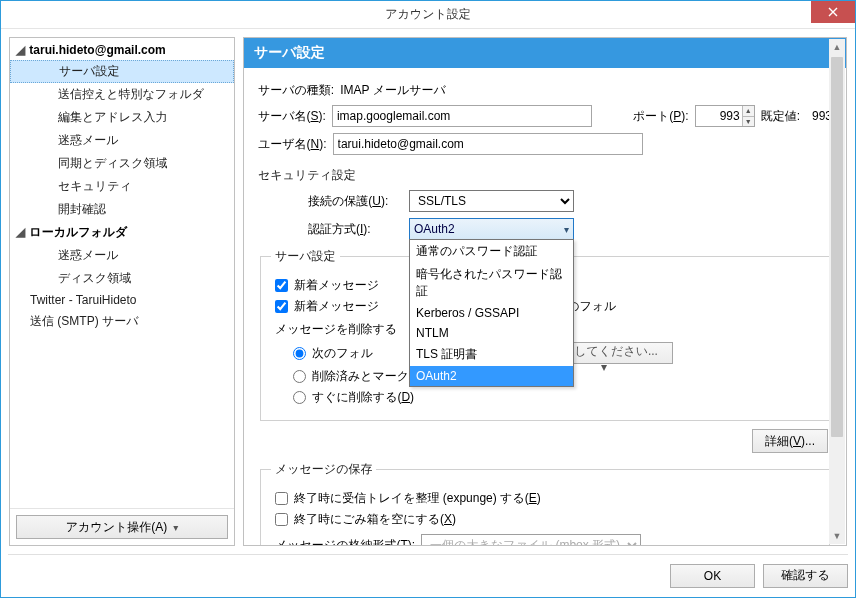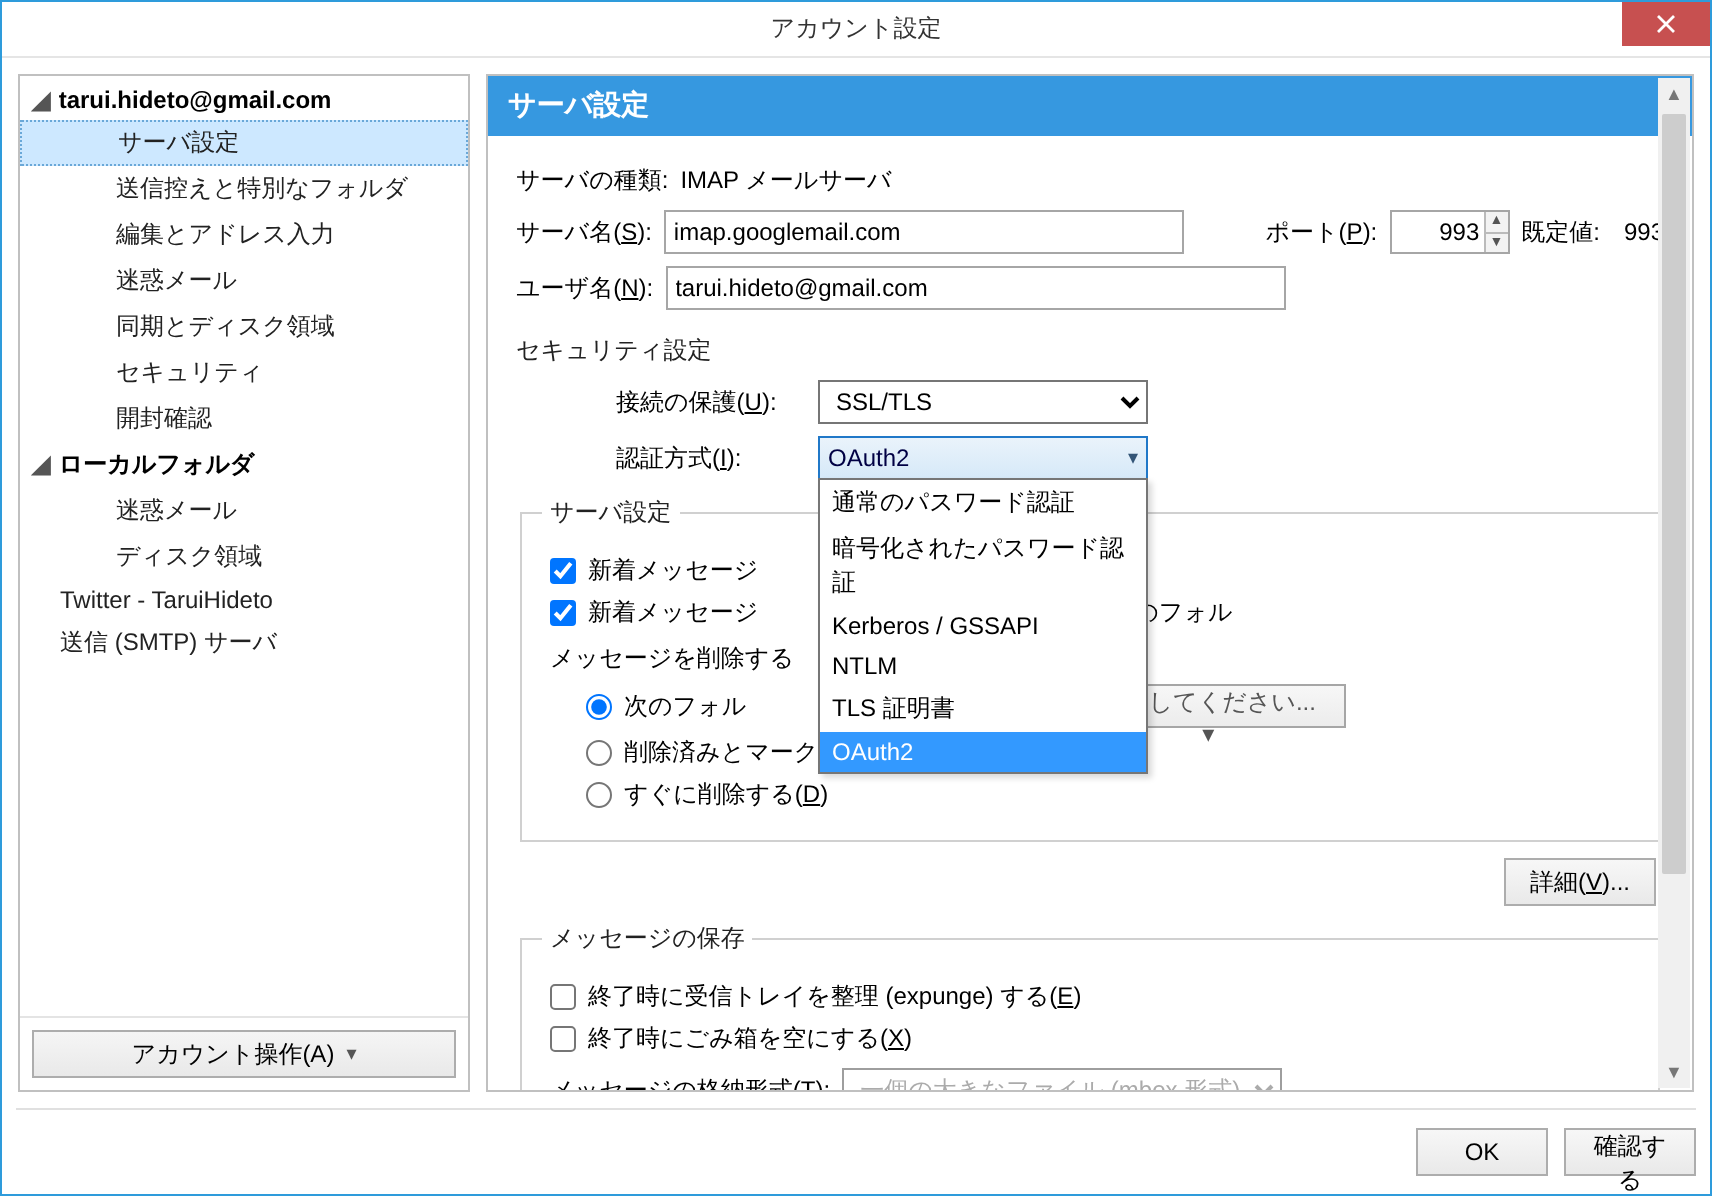--- a/index.html
+++ b/index.html
@@ -35,21 +35,21 @@
 fieldset.sub { border:1px solid #d0d0d0; margin: 8px 2px 4px 2px; padding: 8px 10px 10px 10px;}
 fieldset.sub legend { padding: 0 4px; color:#222;}
 select.sel { border:1px solid #767676; height:22px; width:165px; background:#fff; padding-left:4px;}
 .chk-row { display:flex; align-items:center; gap:6px; margin:4px 0 4px 4px;}
 .chk-row input[type=checkbox]{ width:13px; height:13px;}
 .radio-row { display:flex; align-items:center; gap:6px; margin:4px 0 4px 22px;}
 .radio-row input[type=radio]{ width:13px; height:13px;}
 .btn { border:1px solid #adadad; background:linear-gradient(#f7f7f7,#e9e9e9); height:24px; padding: 0 12px; cursor:pointer;}
 .detail-btn-row { display:flex; justify-content:flex-end; margin:8px 4px 4px 0;}
 .footer { position:absolute; left:8px; right:8px; bottom:8px; height:36px; border-top:1px solid #e0e0e0; display:flex; justify-content:flex-end; align-items:center; gap:8px; padding-top:6px;}
-.footer .btn { width:66px;}
+.footer .btn { width:85px;}
 
 .combo-wrap { position: relative; display:inline-block;}
 .combo-display { width:165px; height:22px; border:1px solid #2078c8; background:linear-gradient(#eaf3fb,#d6e9f8); display:flex; align-items:center; padding:0 4px; cursor:pointer; color:#004; justify-content:space-between;}
 .combo-display .arrow{ font-size:10px; color:#357;}
 .dropdown { position:absolute; top:21px; left:0; width:165px; border:1px solid #767676; background:#fff; z-index:100; box-shadow: 2px 2px 3px rgba(0,0,0,.15);}
 .dropdown .opt { padding:3px 6px; cursor:default;}
 .dropdown .opt.hl { background:#3399ff; color:#fff;}
 .scrollbar { position:absolute; right:1px; top:1px; bottom:1px; width:16px; background:#f0f0f0;}
 .scrollbar .sbtn{ height:16px; background:#f0f0f0; display:flex; align-items:center; justify-content:center; color:#777; font-size:9px;}
 .scrollbar .thumb{ position:absolute; left:2px; right:2px; top:18px; height:380px; background:#cdcdcd; border-radius:1px;}

